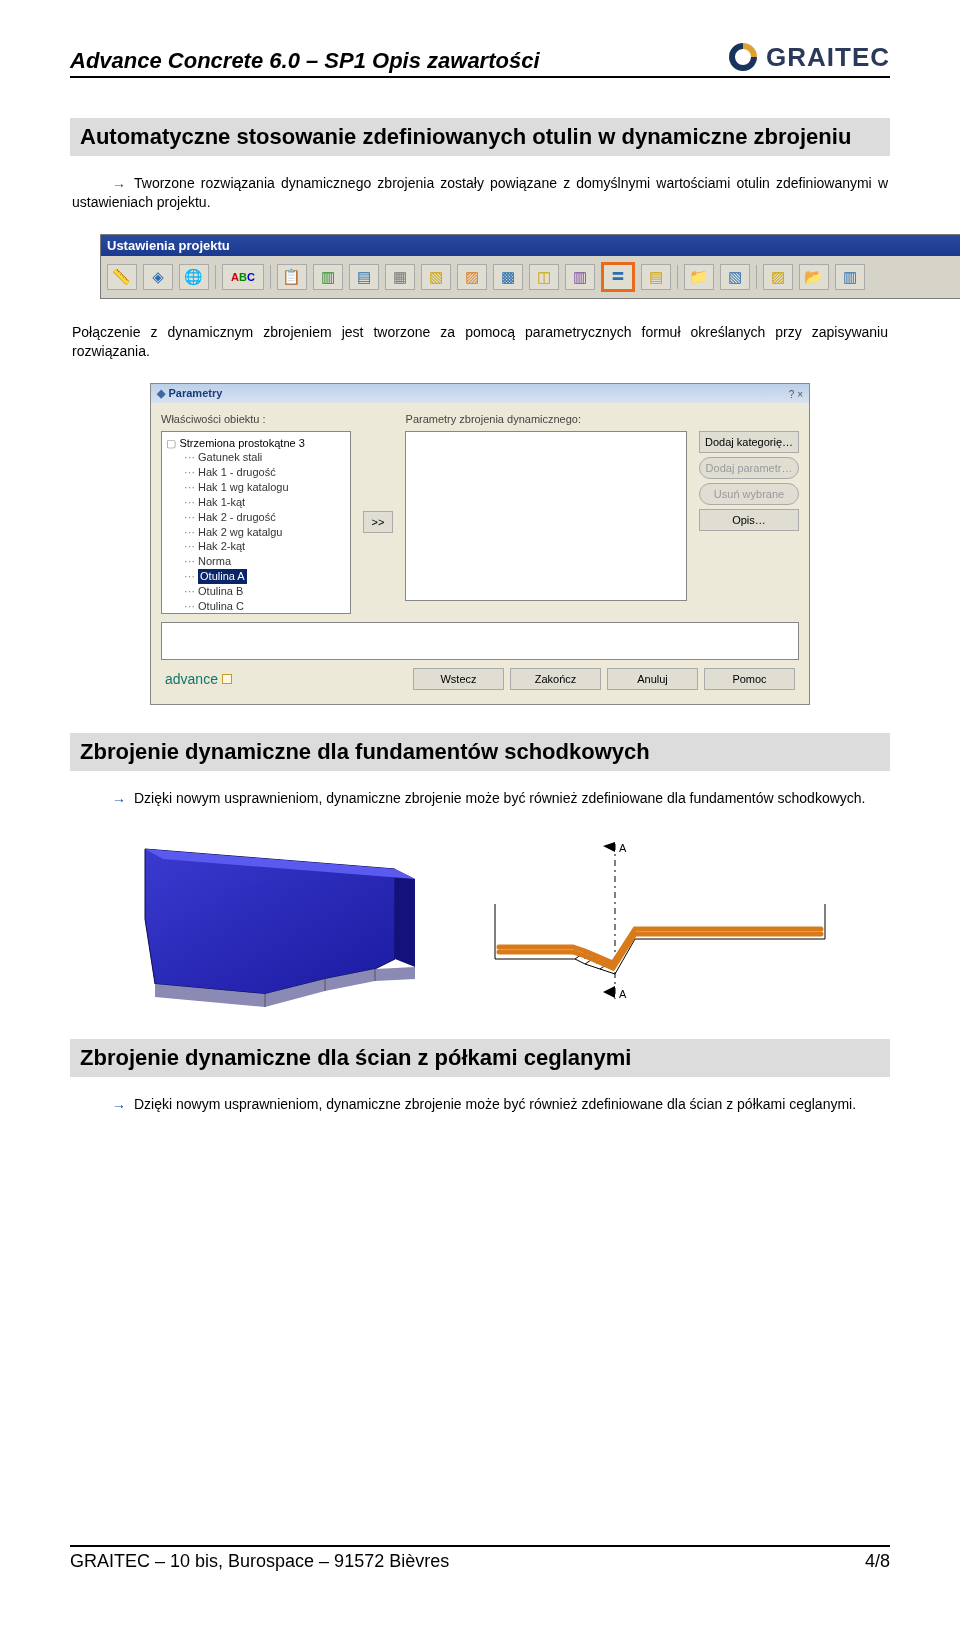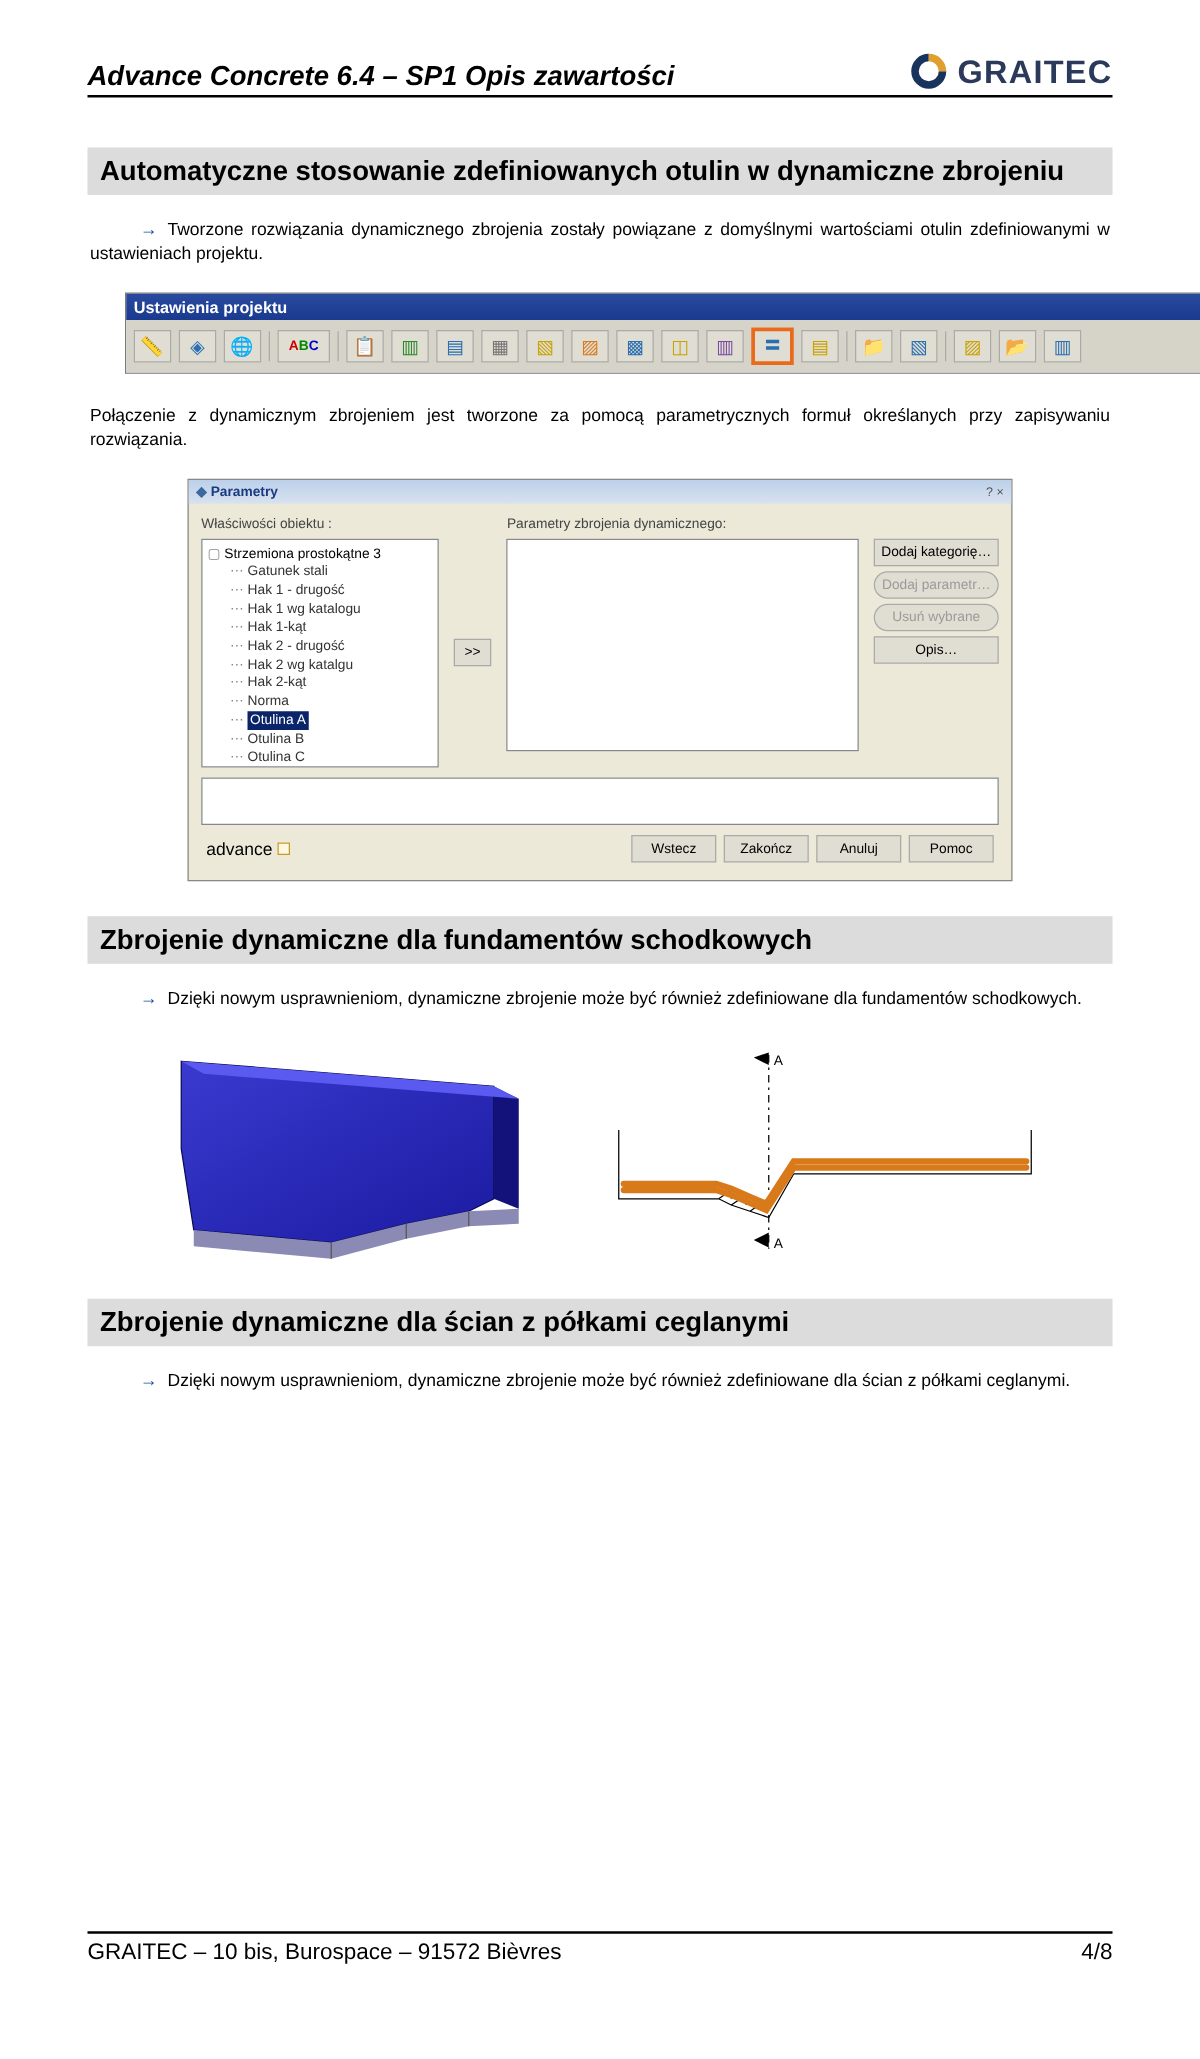--- a/index.html
+++ b/index.html
@@ -153,25 +153,25 @@
     font-size: 11px; text-align: center; line-height: 20px;
   }
   .dlg-rightbtns .btn.disabled { color: #9a9a9a; border-radius: 11px; }
   .dlg-info {
     margin-top: 8px; height: 38px; background: #fff; border: 1px solid #888;
   }
   .dlg-footer {
     display: flex; justify-content: space-between; align-items: center;
     padding: 8px 4px 4px 4px;
   }
-  .dlg-footer .advance { font-size: 14px; color: #000000; display: flex; align-items: center; gap: 4px; }
+  .dlg-footer .advance { font-size: 14px; color: #0f766e; display: flex; align-items: center; gap: 4px; }
   .dlg-footer .advance .sq { width: 10px; height: 10px; border: 1px solid #c49a2a; background: #fff7e0; }
   .dlg-footer .btns { display: flex; gap: 6px; }
   .dlg-footer .btns .btn {
-    width: 68px; height: 22px; background: #e0ddd3; border: 1px solid #aaa;
+    width: 91px; height: 22px; background: #e0ddd3; border: 1px solid #aaa;
     font-size: 11px; text-align: center; line-height: 20px;
   }
 
   
   .foundation-row {
     display: flex; gap: 30px; align-items: center; justify-content: center;
     margin: 10px 0 30px 0;
   }
   .found3d { width: 340px; }
   .foundsec { width: 360px; }
@@ -184,21 +184,21 @@
     display: flex; justify-content: space-between;
     font-size: 18px;
   }
 </style>
 </head>
 <body>
 
 <div class="page">
 
   <div class="header">
-    <div class="header-title">Advance Concrete 6.4 – SP1 Opis zawartości</div>
+    <div class="header-title">Advance Concrete 6.0 – SP1 Opis zawartości</div>
     <div class="logo">
       <svg width="34" height="34" viewBox="0 0 34 34">
         <path d="M17 3 a14 14 0 1 0 14 14 h-6 a8 8 0 1 1 -8 -8 v-6 z" fill="#18345d"></path>
         <path d="M17 3 a14 14 0 0 1 14 14 h-6 a8 8 0 0 0 -8 -8 z" fill="#e0a030"></path>
       </svg>
       <span class="logo-text">GRAITEC</span>
     </div>
   </div>
 
   <div class="section-title">Automatyczne stosowanie zdefiniowanych otulin w dynamiczne zbrojeniu</div>

